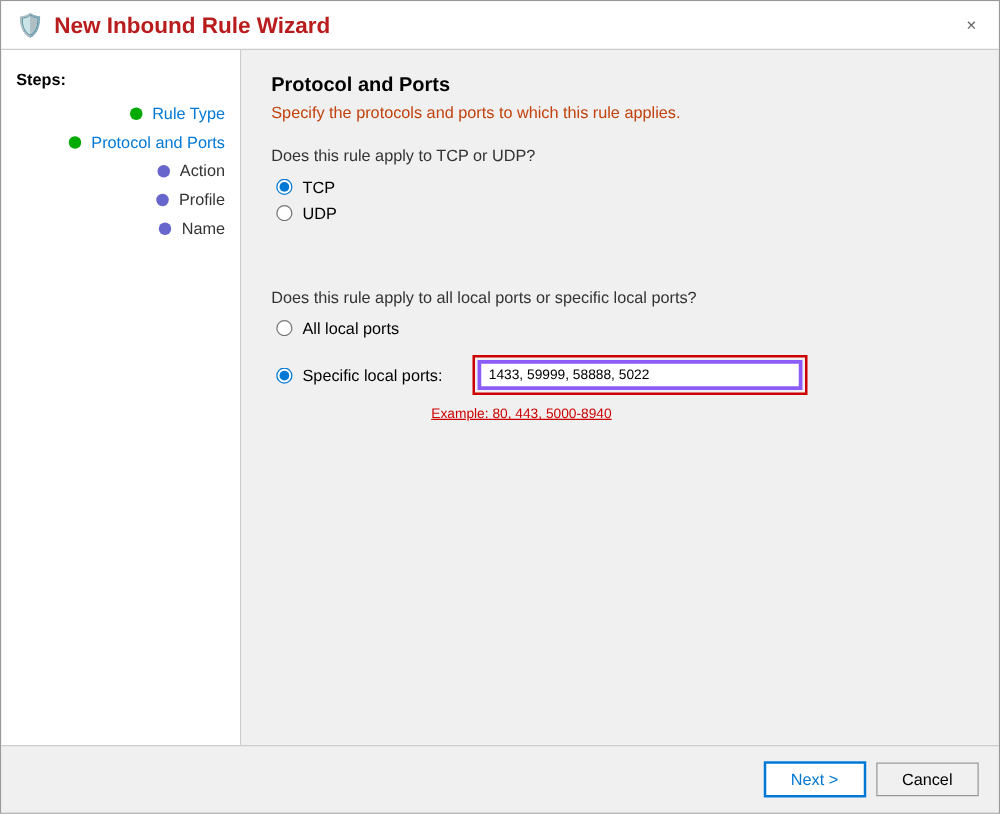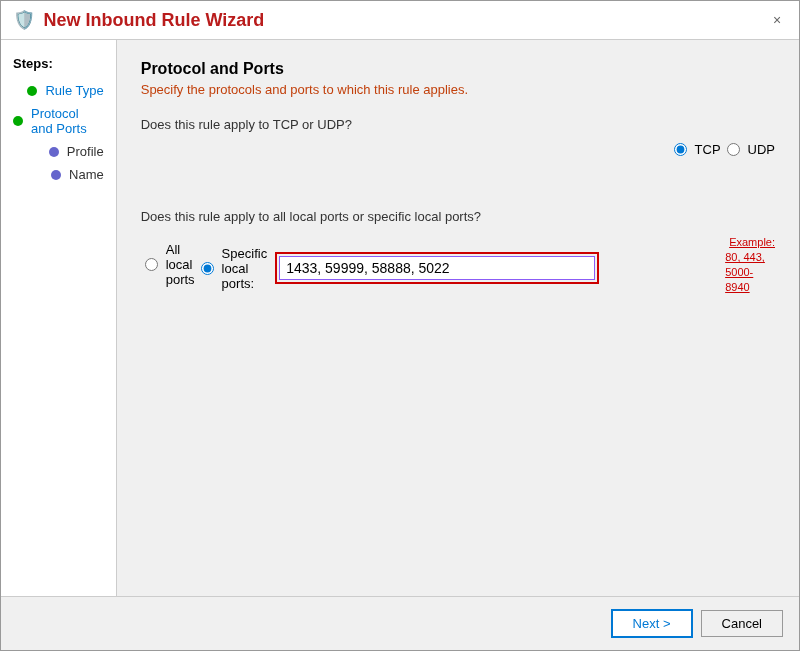--- a/index.html
+++ b/index.html
@@ -105,55 +105,55 @@
     .section {
       margin-bottom: 32px;
     }
     .section-question {
       font-size: 13px;
       color: #333;
       margin-bottom: 10px;
     }
     .radio-group {
       display: flex;
+      flex-direction: column;
       gap: 6px;
       padding-left: 4px;
-      justify-content: flex-end;
     }
     .radio-item {
       display: flex;
       align-items: center;
       gap: 8px;
       font-size: 13px;
     }
     .radio-item input[type="radio"] {
       margin: 0;
       accent-color: #0078d4;
     }
     .radio-label { color: #000; }
     .ports-section {
       margin-top: 20px;
     }
     .ports-row {
       display: flex;
       align-items: center;
-      gap: 8px;
+      gap: 24px;
       margin-top: 8px;
     }
     .ports-input-wrapper {
       border: 2px solid #cc0000;
       padding: 2px;
       display: inline-flex;
       align-items: center;
     }
     .ports-input {
-      border: 1px solid #8b5cf6;
+      border: 3px solid #8b5cf6;
       padding: 3px 6px;
-      font-size: 14px;
-      width: 316px;
+      font-size: 11px;
+      width: 260px;
       outline: none;
       background: #fff;
     }
     .example-text {
       font-size: 11px;
       color: #cc0000;
       padding-left: 4px;
       text-decoration: underline;
       text-decoration-color: #cc0000;
     }
@@ -204,20 +204,24 @@
     <div class="sidebar">
       <div class="sidebar-title">Steps:</div>
 
       <div class="sidebar-item active">
         <span class="dot dot-green"></span>
         <span>Rule Type</span>
       </div>
       <div class="sidebar-item active">
         <span class="dot dot-green"></span>
         <span>Protocol and Ports</span>
+      </div>
+      <div class="sidebar-item inactive">
+        <span class="dot dot-purple"></span>
+        <span>Action</span>
       </div>
       <div class="sidebar-item inactive">
         <span class="dot dot-purple"></span>
         <span>Profile</span>
       </div>
       <div class="sidebar-item inactive">
         <span class="dot dot-purple"></span>
         <span>Name</span>
       </div>
     </div>

